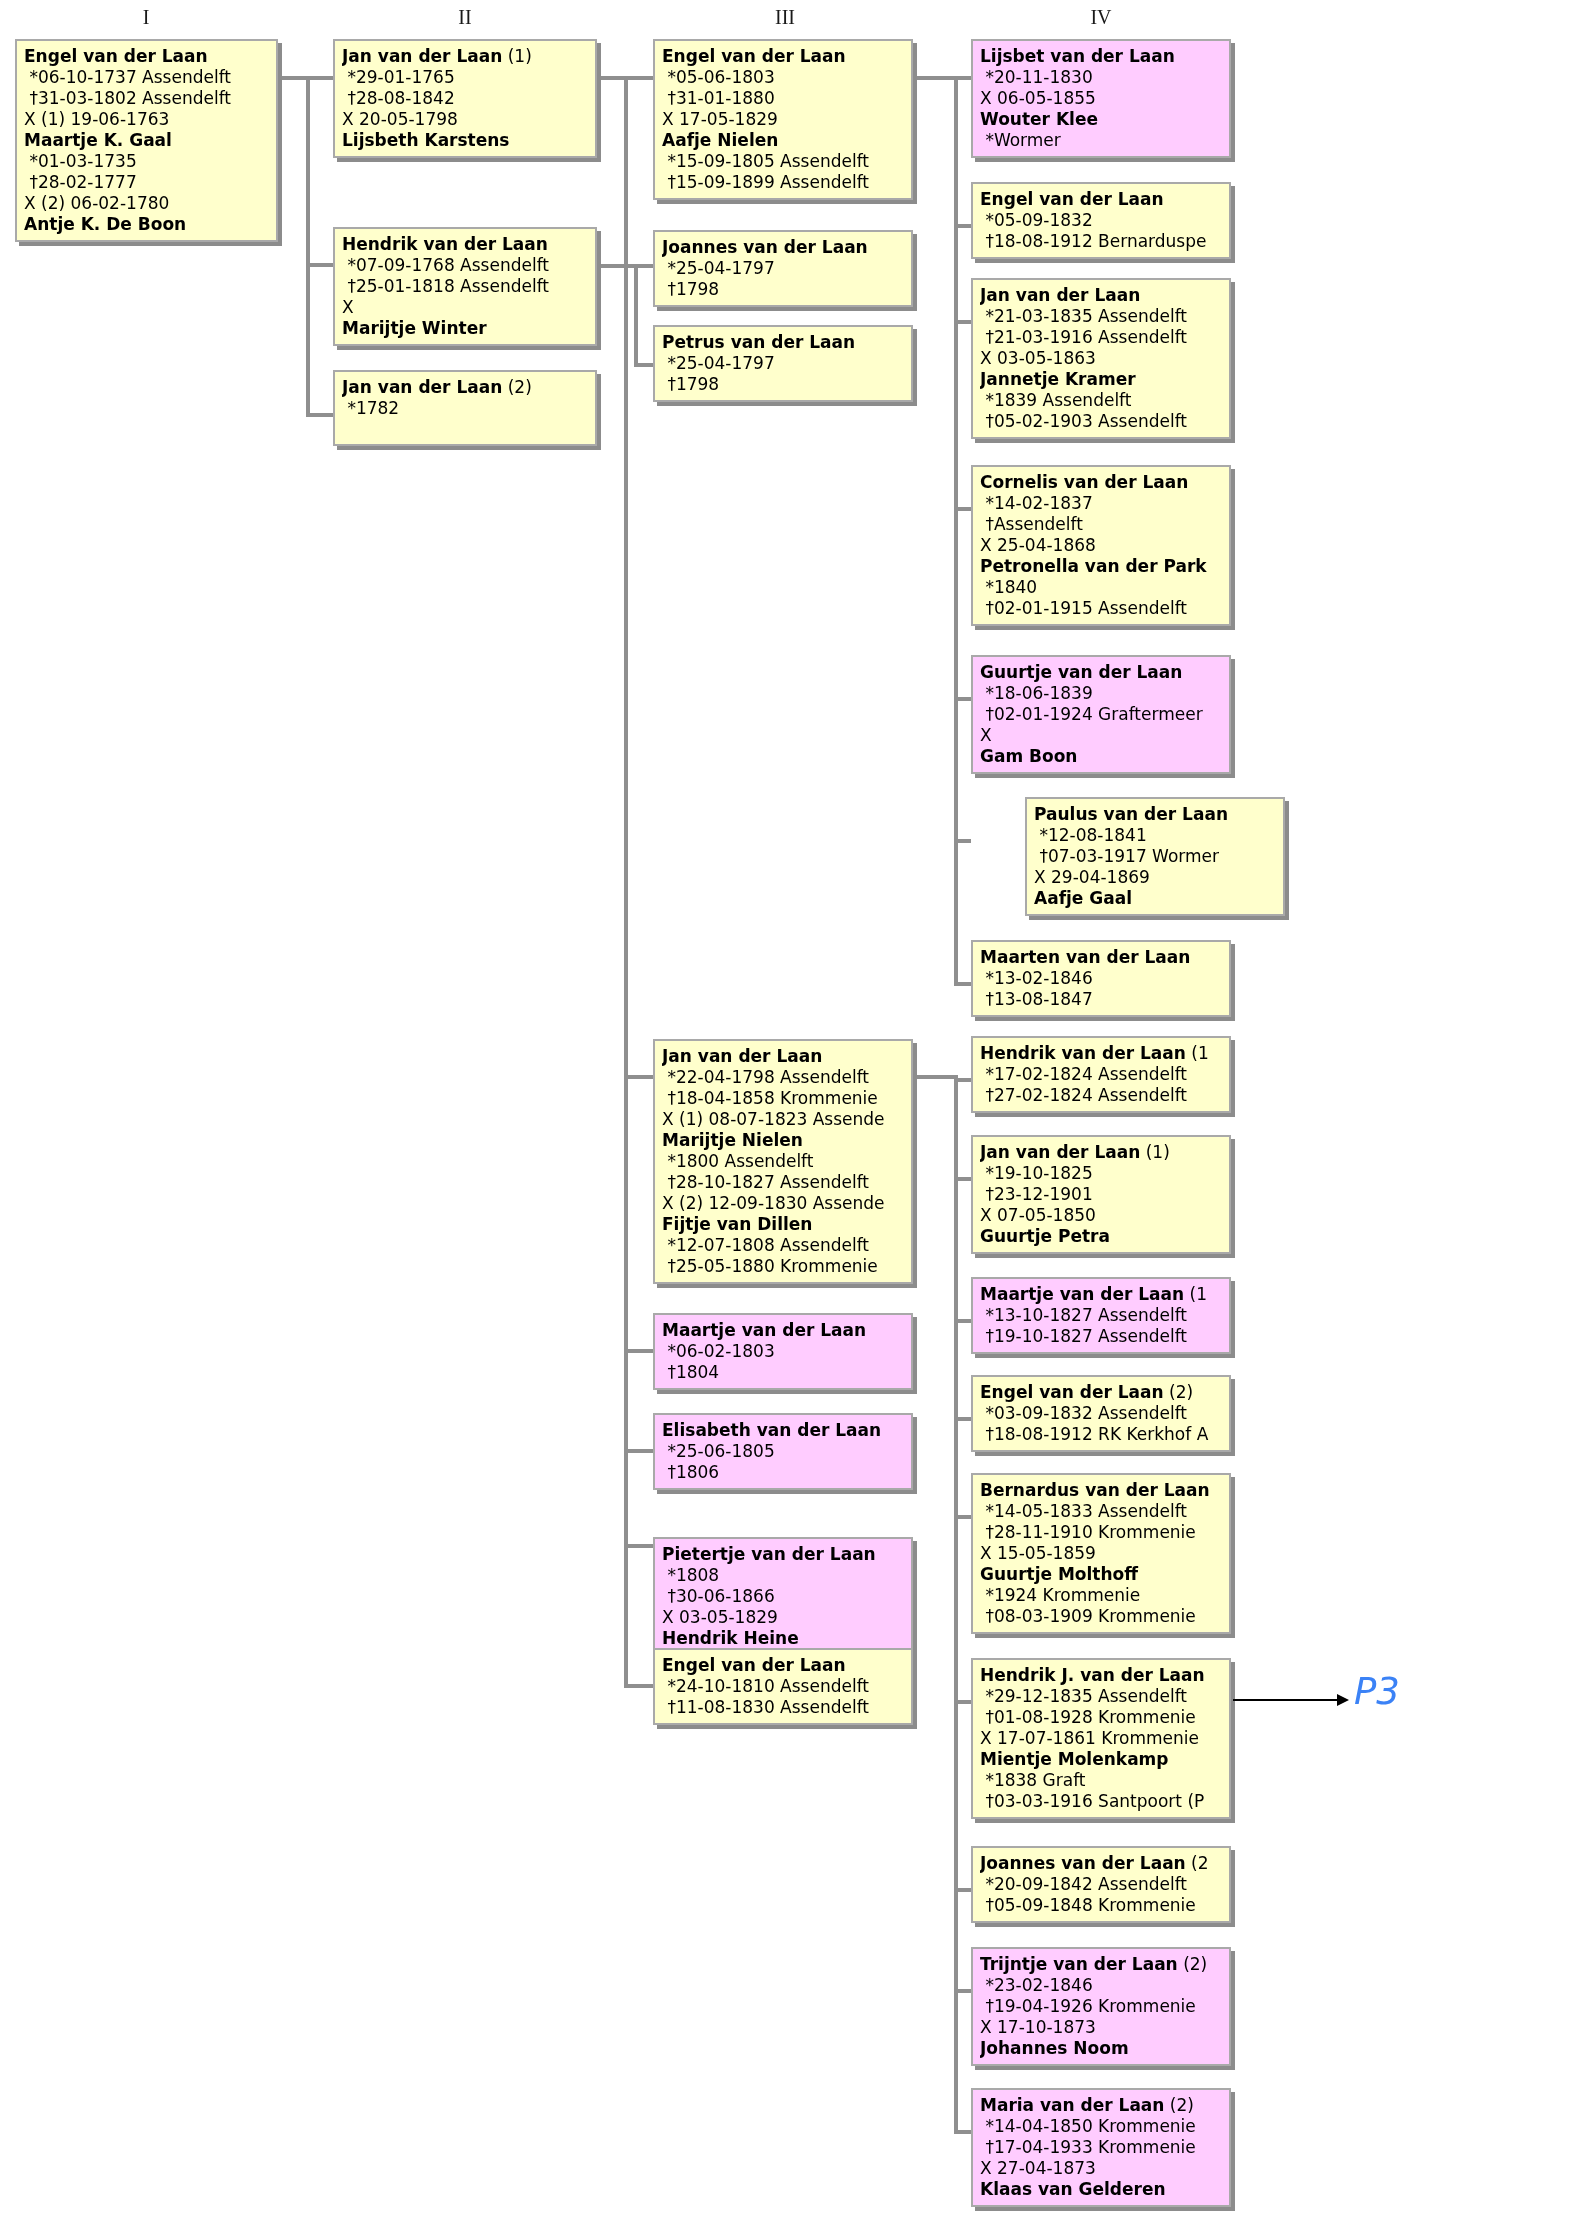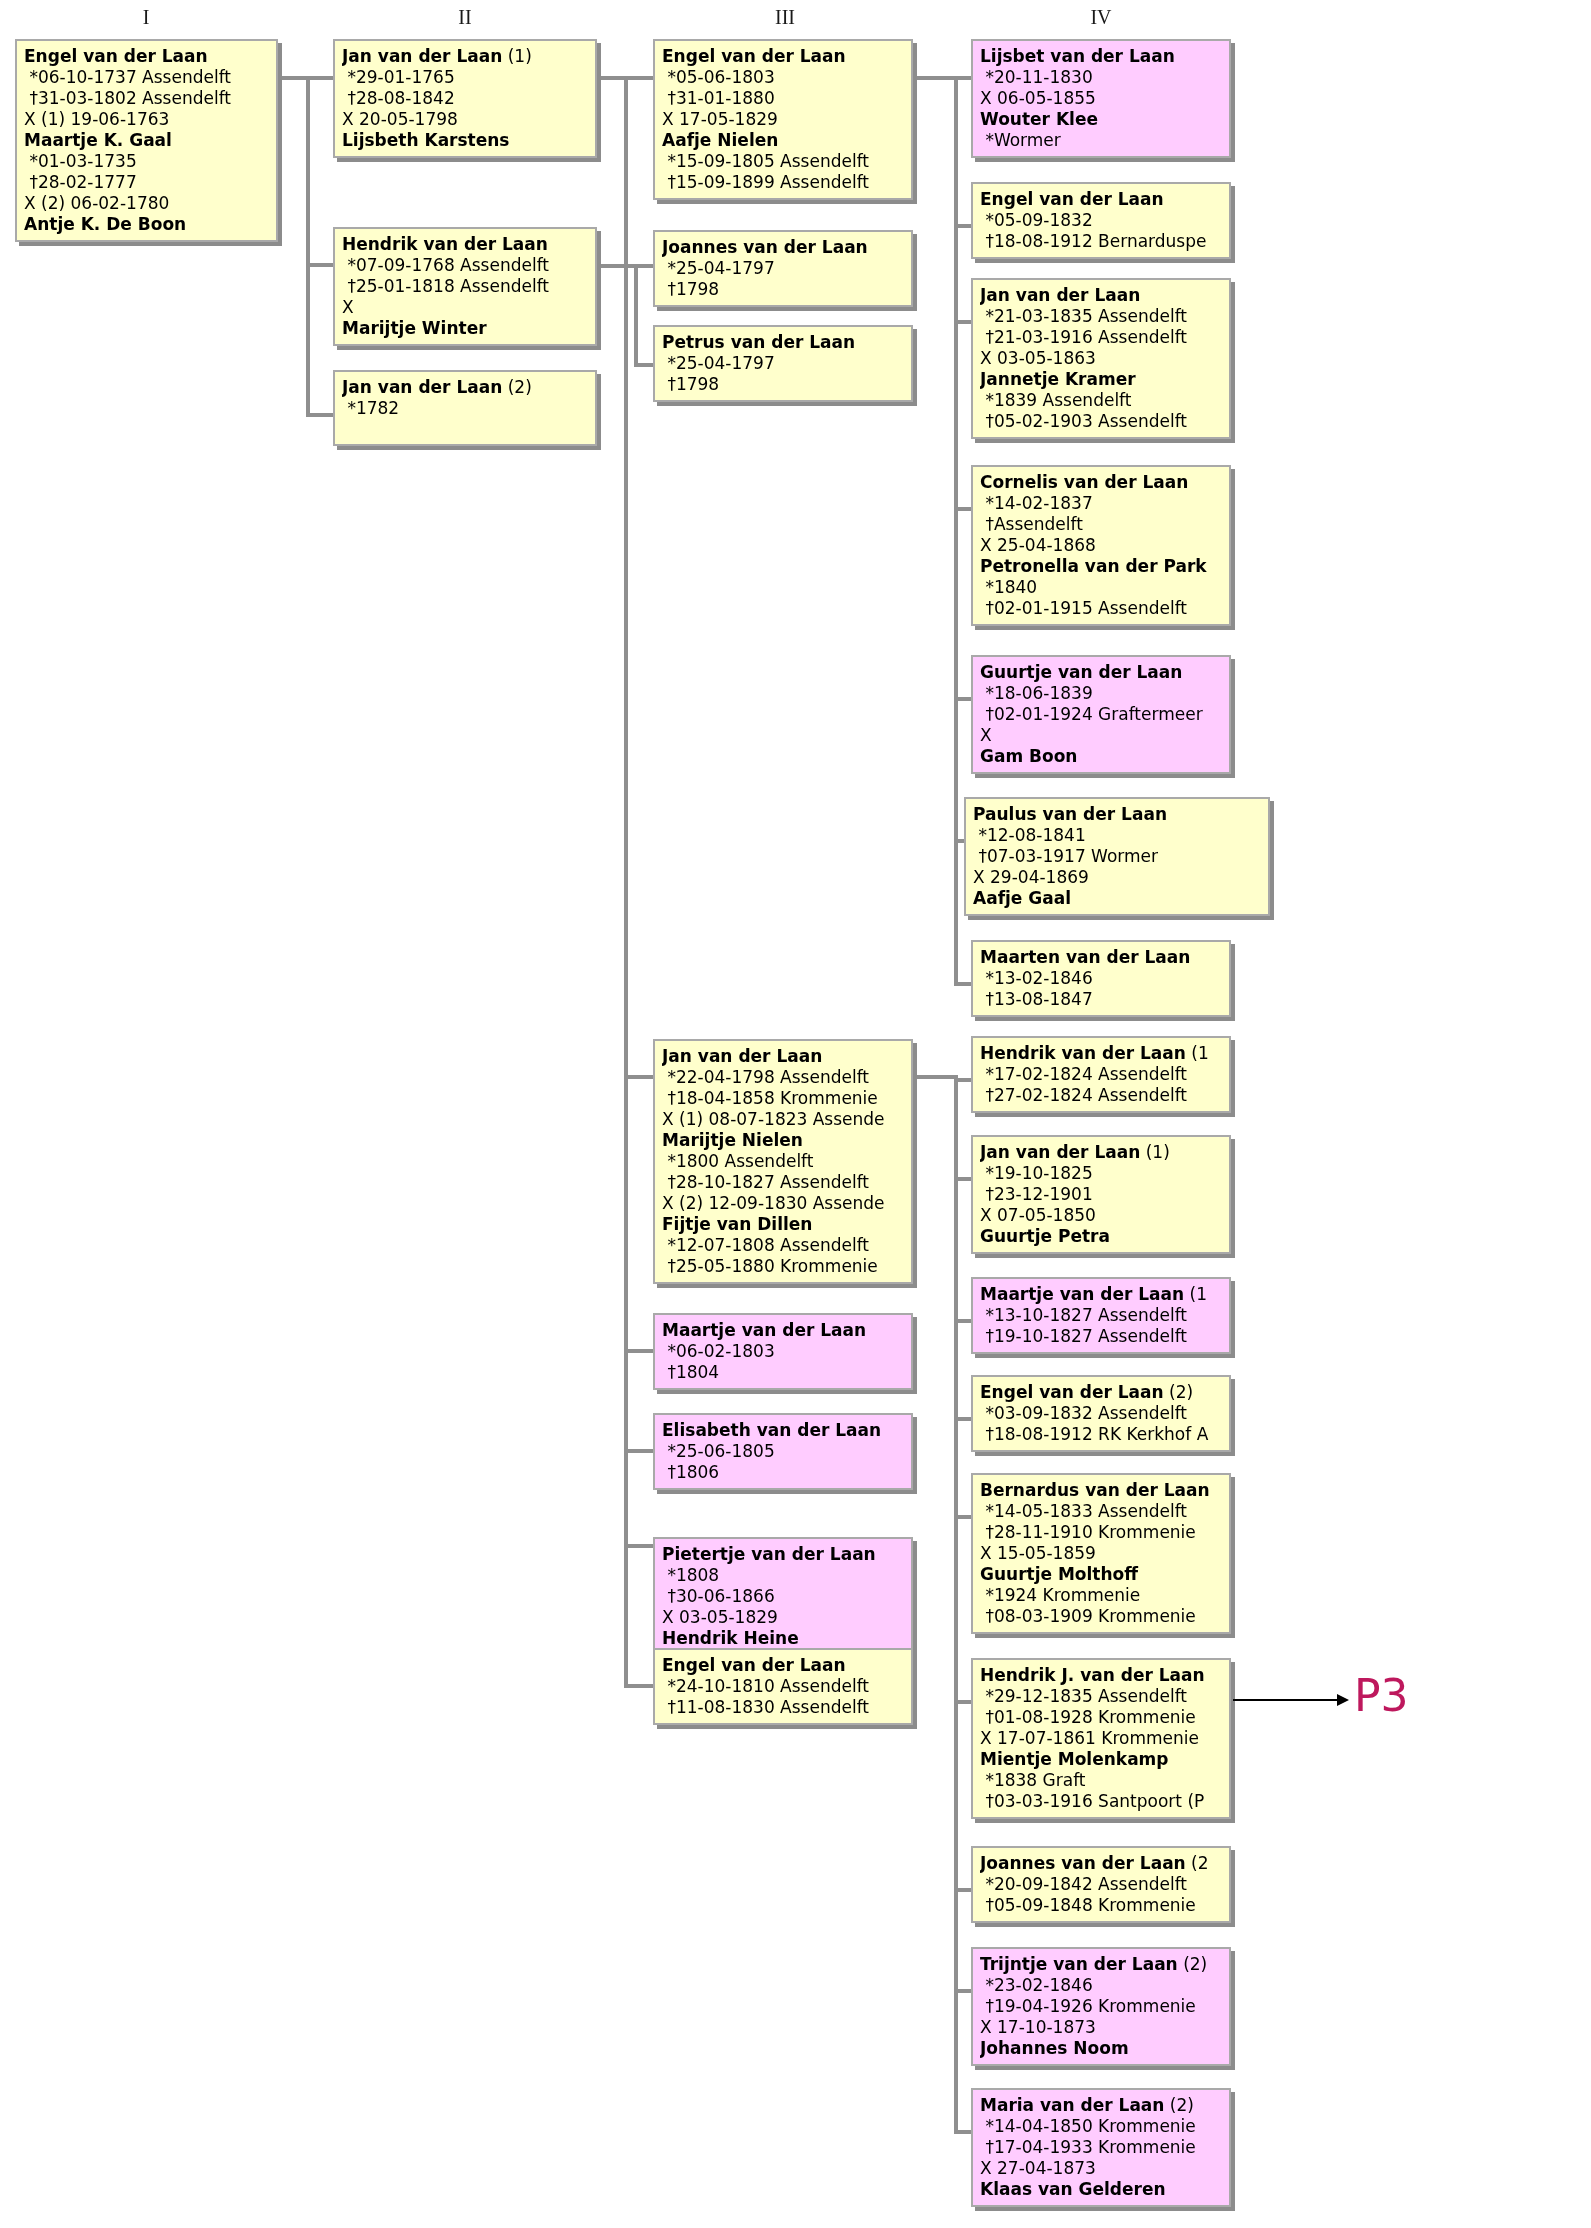--- a/index.html
+++ b/index.html
@@ -20,21 +20,21 @@
     background:#ffffcc;padding:5px 0 5px 7px;overflow:hidden;
   }
   .box.f{background:#ffccff;}
   .line{white-space:pre;overflow:hidden;font-size:17px;line-height:21px;color:#000;}
   .line .b{font-weight:bold;}
   .p3-line{position:absolute;left:1233px;top:1699px;width:104px;height:2px;background:#000;}
   .p3-head{
     position:absolute;left:1337px;top:1694px;width:0;height:0;
     border-left:12px solid #000;border-top:6px solid transparent;border-bottom:6px solid transparent;
   }
-  .p3-label{position:absolute;left:1354px;top:1670px;font-size:44px;color:#be185d;}
+  .p3-label{position:absolute;left:1354px;top:1670px;font-size:37px;color:#3b82f6;font-style:italic;}
 </style>
 </head>
 <body>
 
 <div id="tree">
   <div id="connectors-layer">
       <div class="conn h" style="left: 278px; top: 76px; width: 55px;"></div>
       <div class="conn v" style="left: 306px; top: 76px; height: 341px;"></div>
       <div class="conn h" style="left: 306px; top: 263px; width: 27px;"></div>
       <div class="conn h" style="left: 306px; top: 413px; width: 27px;"></div>
@@ -188,21 +188,21 @@
         <div class="line"><span class="b"></span><span> *1840</span></div>
         <div class="line"><span class="b"></span><span> †02-01-1915 Assendelft</span></div>
       </div>
       <div class="box f" style="left: 971px; top: 655px; width: 260px;">
         <div class="line"><span class="b">Guurtje van der Laan</span><span></span></div>
         <div class="line"><span class="b"></span><span> *18-06-1839</span></div>
         <div class="line"><span class="b"></span><span> †02-01-1924 Graftermeer</span></div>
         <div class="line"><span class="b"></span><span>X</span></div>
         <div class="line"><span class="b">Gam Boon</span><span></span></div>
       </div>
-      <div class="box" style="left: 964px; top: 797px; width: 306px;">
+      <div class="box" style="left: 1025px; top: 797px; width: 260px;">
         <div class="line"><span class="b">Paulus van der Laan</span><span></span></div>
         <div class="line"><span class="b"></span><span> *12-08-1841</span></div>
         <div class="line"><span class="b"></span><span> †07-03-1917 Wormer</span></div>
         <div class="line"><span class="b"></span><span>X 29-04-1869</span></div>
         <div class="line"><span class="b">Aafje Gaal</span><span></span></div>
       </div>
       <div class="box" style="left: 971px; top: 940px; width: 260px;">
         <div class="line"><span class="b">Maarten van der Laan</span><span></span></div>
         <div class="line"><span class="b"></span><span> *13-02-1846</span></div>
         <div class="line"><span class="b"></span><span> †13-08-1847</span></div>

